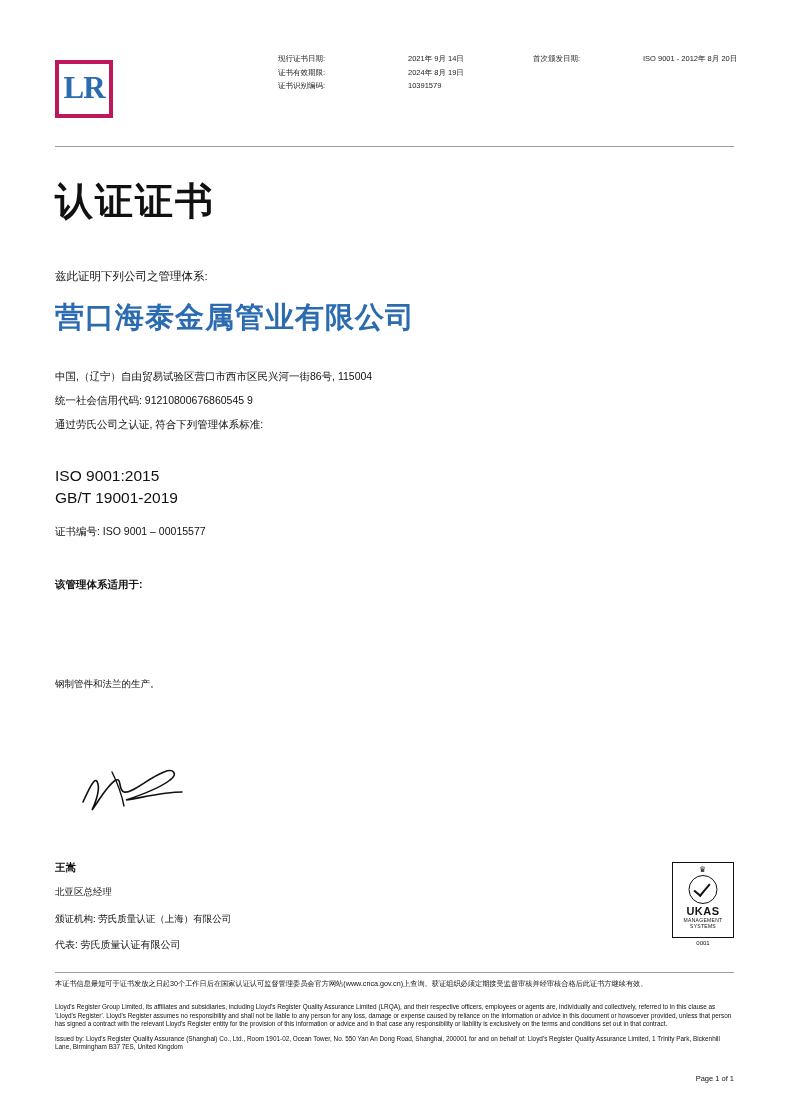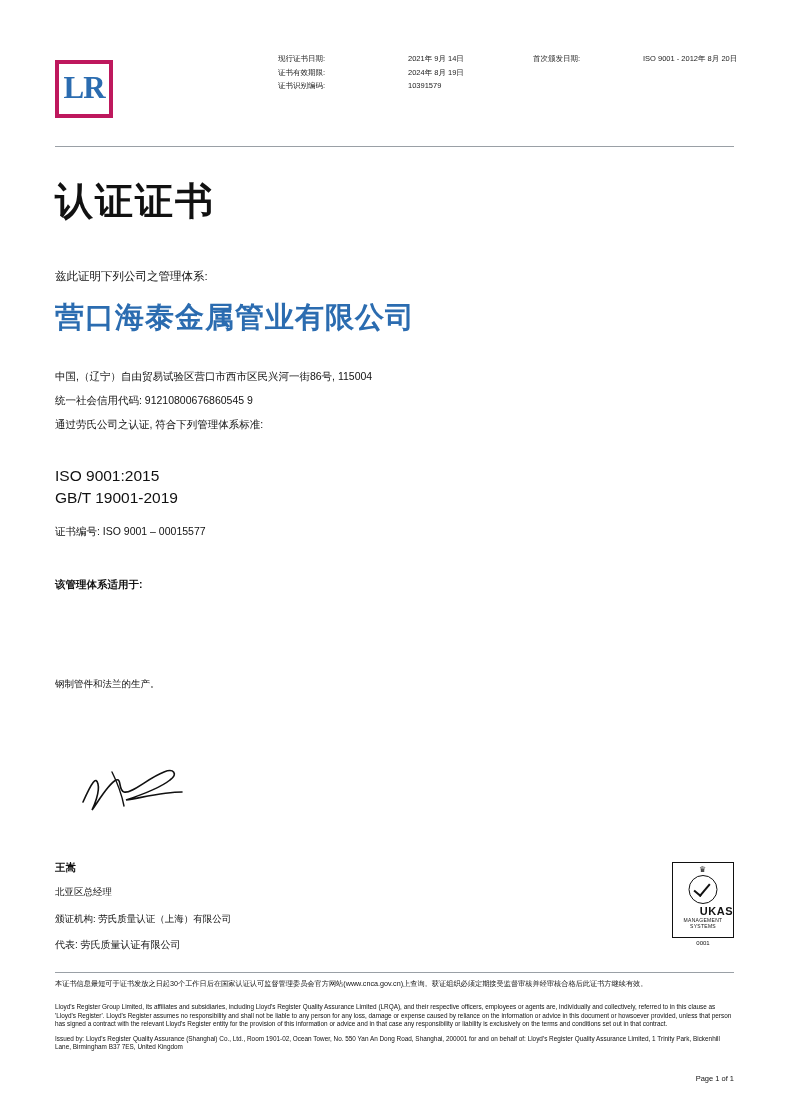--- a/index.html
+++ b/index.html
@@ -233,21 +233,21 @@
     width: 7px;
     height: 14px;
     border-right: 2px solid #111;
     border-bottom: 2px solid #111;
     transform: rotate(40deg);
   }
   .ukas .ukas-word {
     position: absolute;
     left: 0; right: 0;
     top: 42px;
-    text-align: right;
+    text-align: center;
     font-size: 11px;
     font-weight: bold;
     color: #111;
     letter-spacing: 0.5px;
   }
   .ukas .ukas-sub {
     position: absolute;
     left: 0; right: 0;
     top: 54px;
     text-align: center;

